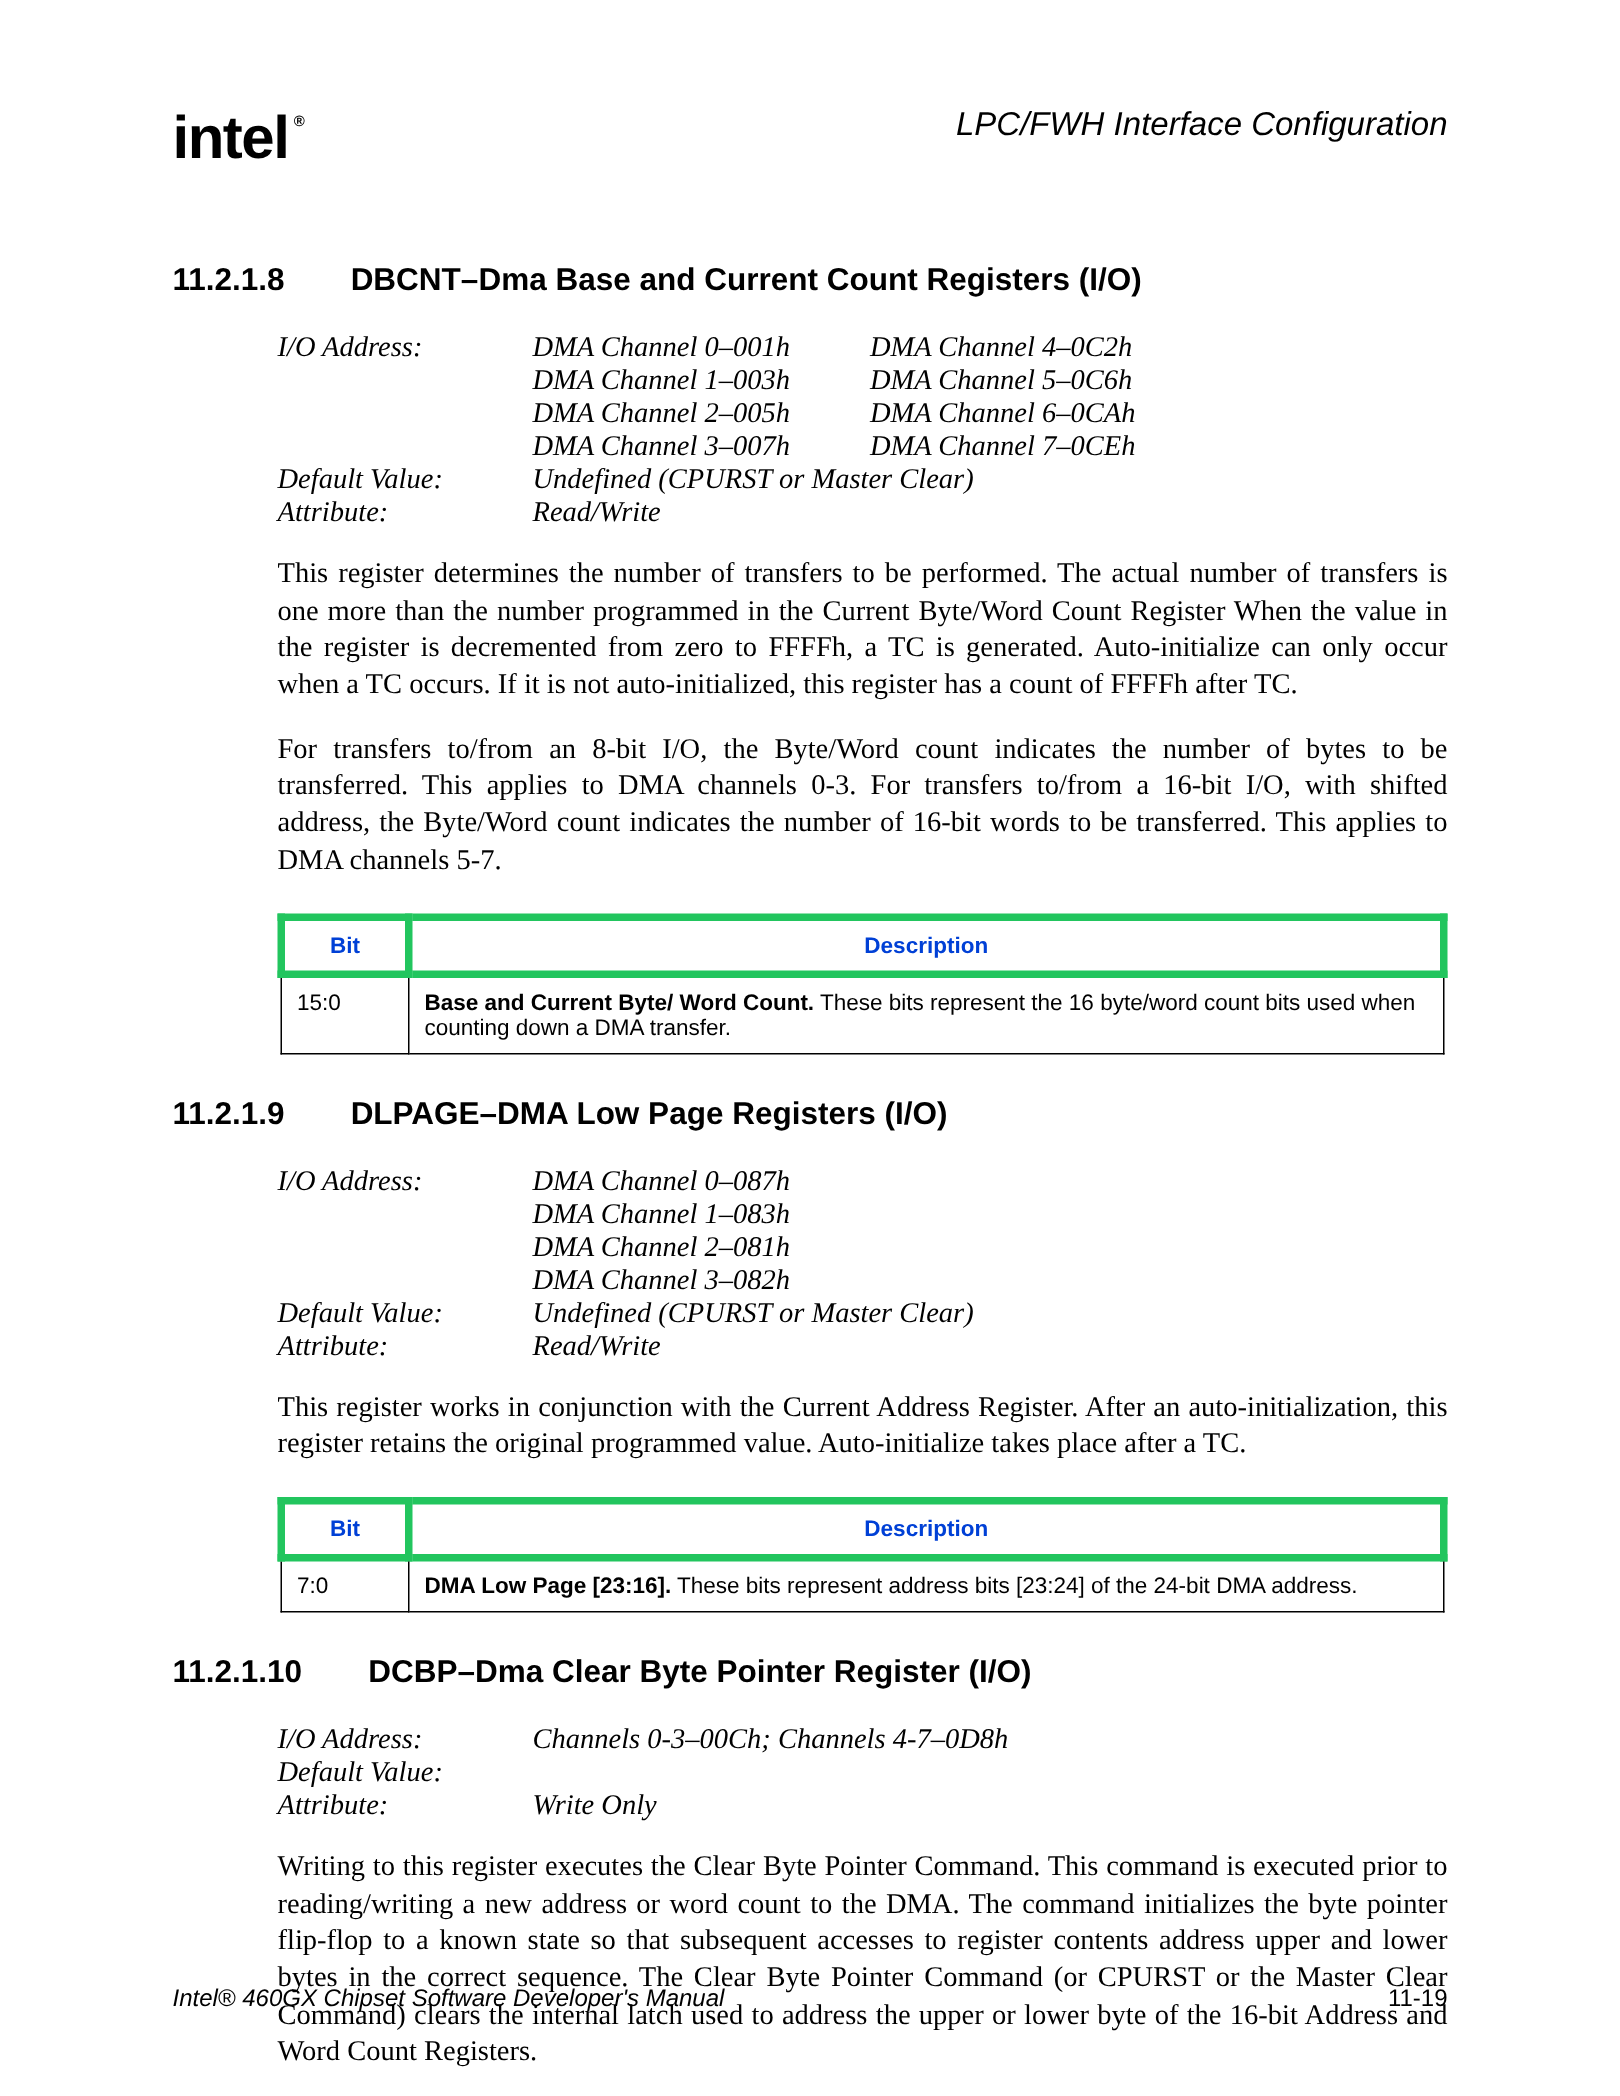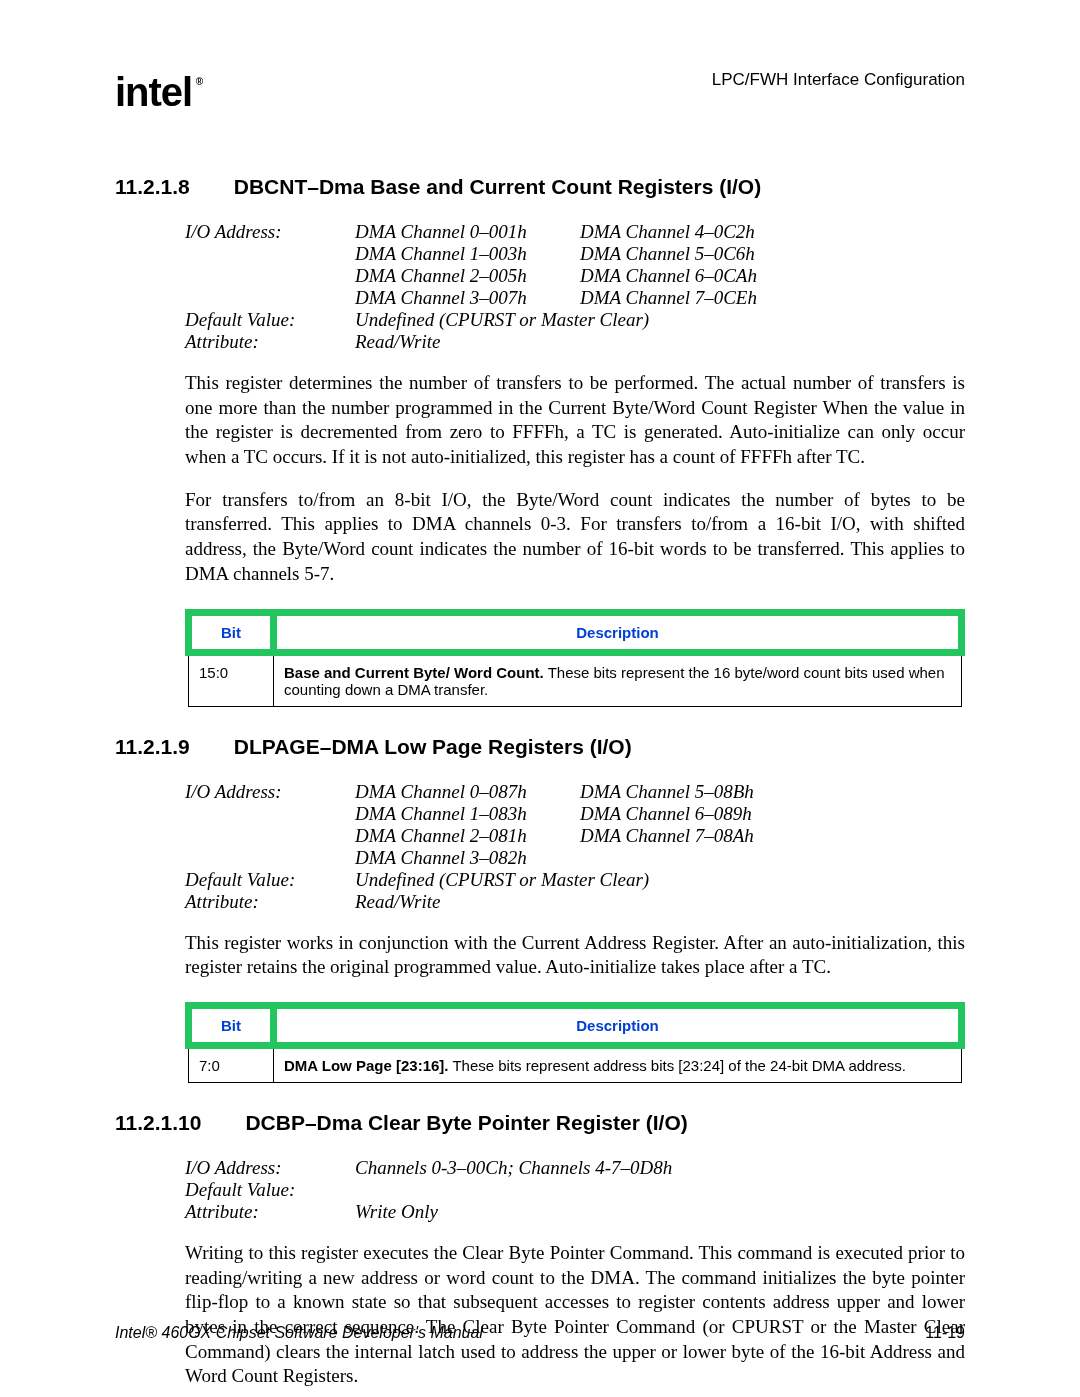--- a/index.html
+++ b/index.html
@@ -29,21 +29,22 @@
     letter-spacing: -1px;
     position: relative;
   }
   .logo .reg {
     font-size: 10px;
     position: absolute;
     top: 6px;
     right: -10px;
   }
   .header-right {
-    font-size: 17px;
+    font-style: italic;
+    font-size: 22px;
     font-family: Arial, Helvetica, sans-serif;
   }
   .section {
     margin-bottom: 28px;
   }
   .sec-head {
     display: flex;
     gap: 44px;
     font-family: Arial, Helvetica, sans-serif;
     font-weight: 700;
@@ -80,21 +81,21 @@
     text-align: justify;
   }
   table.desc {
     margin: 22px 0 0 70px;
     border-collapse: collapse;
     width: calc(100% - 70px);
     font-family: Arial, Helvetica, sans-serif;
     font-size: 15px;
   }
   table.desc th {
-    border: 7px solid #22c55e;
+    border: 5px solid #22c55e;
     padding: 8px 10px;
     color: #0040d6;
     font-weight: 700;
     text-align: center;
   }
   table.desc th.bit { width: 85px; }
   table.desc td {
     border: 1px solid #000;
     padding: 8px 10px;
     vertical-align: top;
@@ -189,25 +190,20 @@
     <div class="kv">
       <div class="kv-row">
         <div class="kv-label">I/O Address:</div>
         <div class="kv-vals">
           <div class="kv-col">
             <div>DMA Channel 0–087h</div>
             <div>DMA Channel 1–083h</div>
             <div>DMA Channel 2–081h</div>
             <div>DMA Channel 3–082h</div>
           </div>
-          <div class="kv-col">
-            <div>DMA Channel 5–08Bh</div>
-            <div>DMA Channel 6–089h</div>
-            <div>DMA Channel 7–08Ah</div>
-          </div>
         </div>
       </div>
       <div class="kv-row">
         <div class="kv-label">Default Value:</div>
         <div class="kv-vals">
             <div class="kv-col wide">Undefined (CPURST or Master Clear)</div>
           </div>
       </div>
       <div class="kv-row">
         <div class="kv-label">Attribute:</div>

